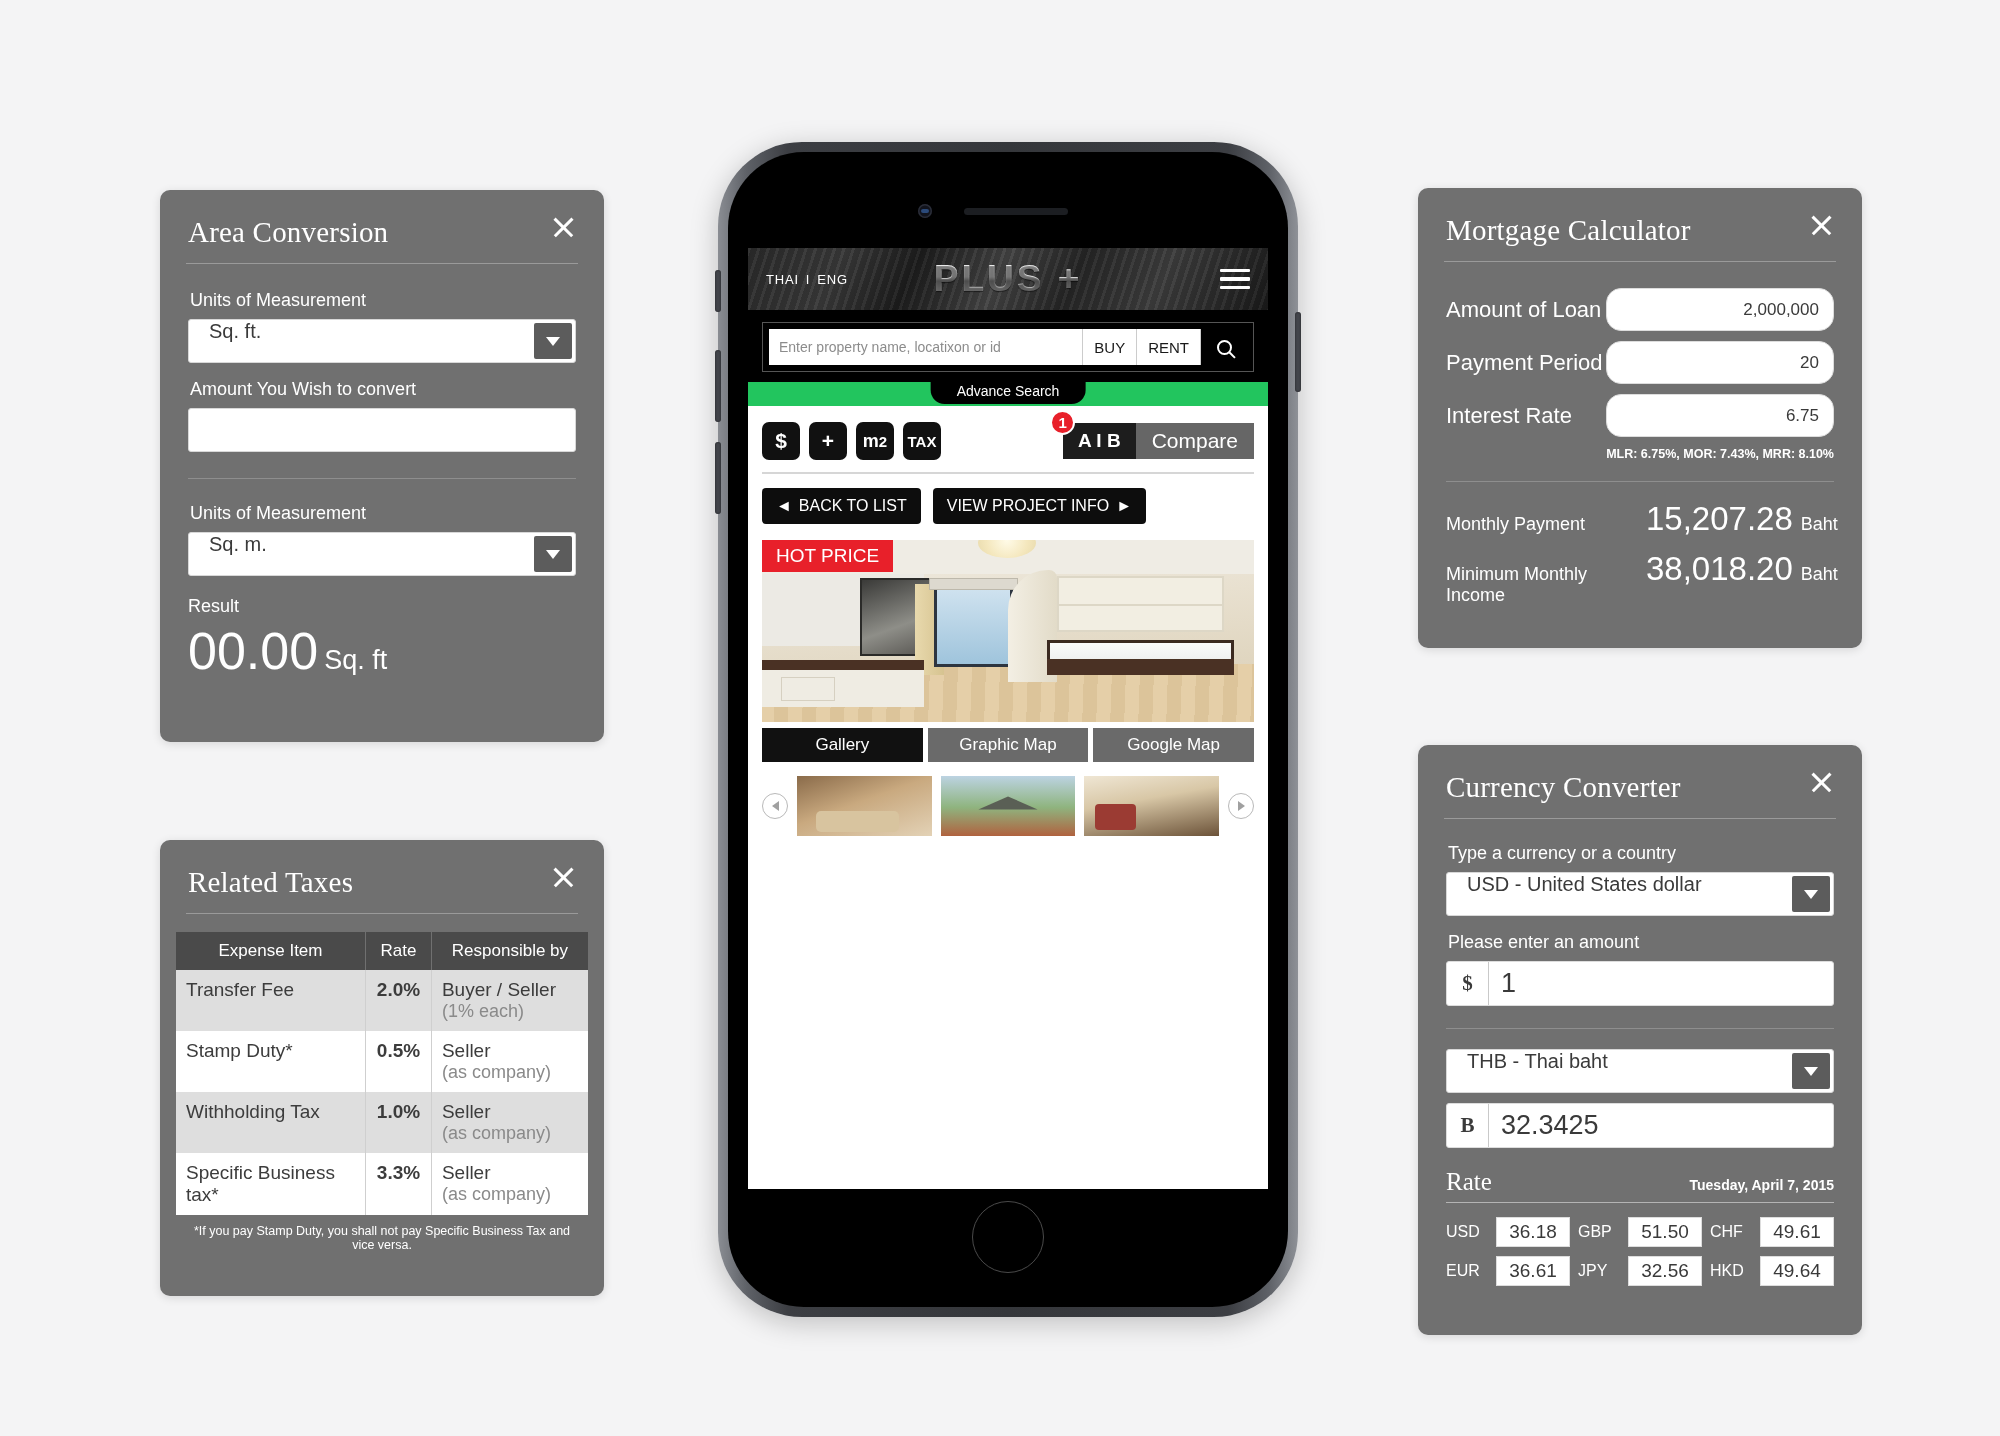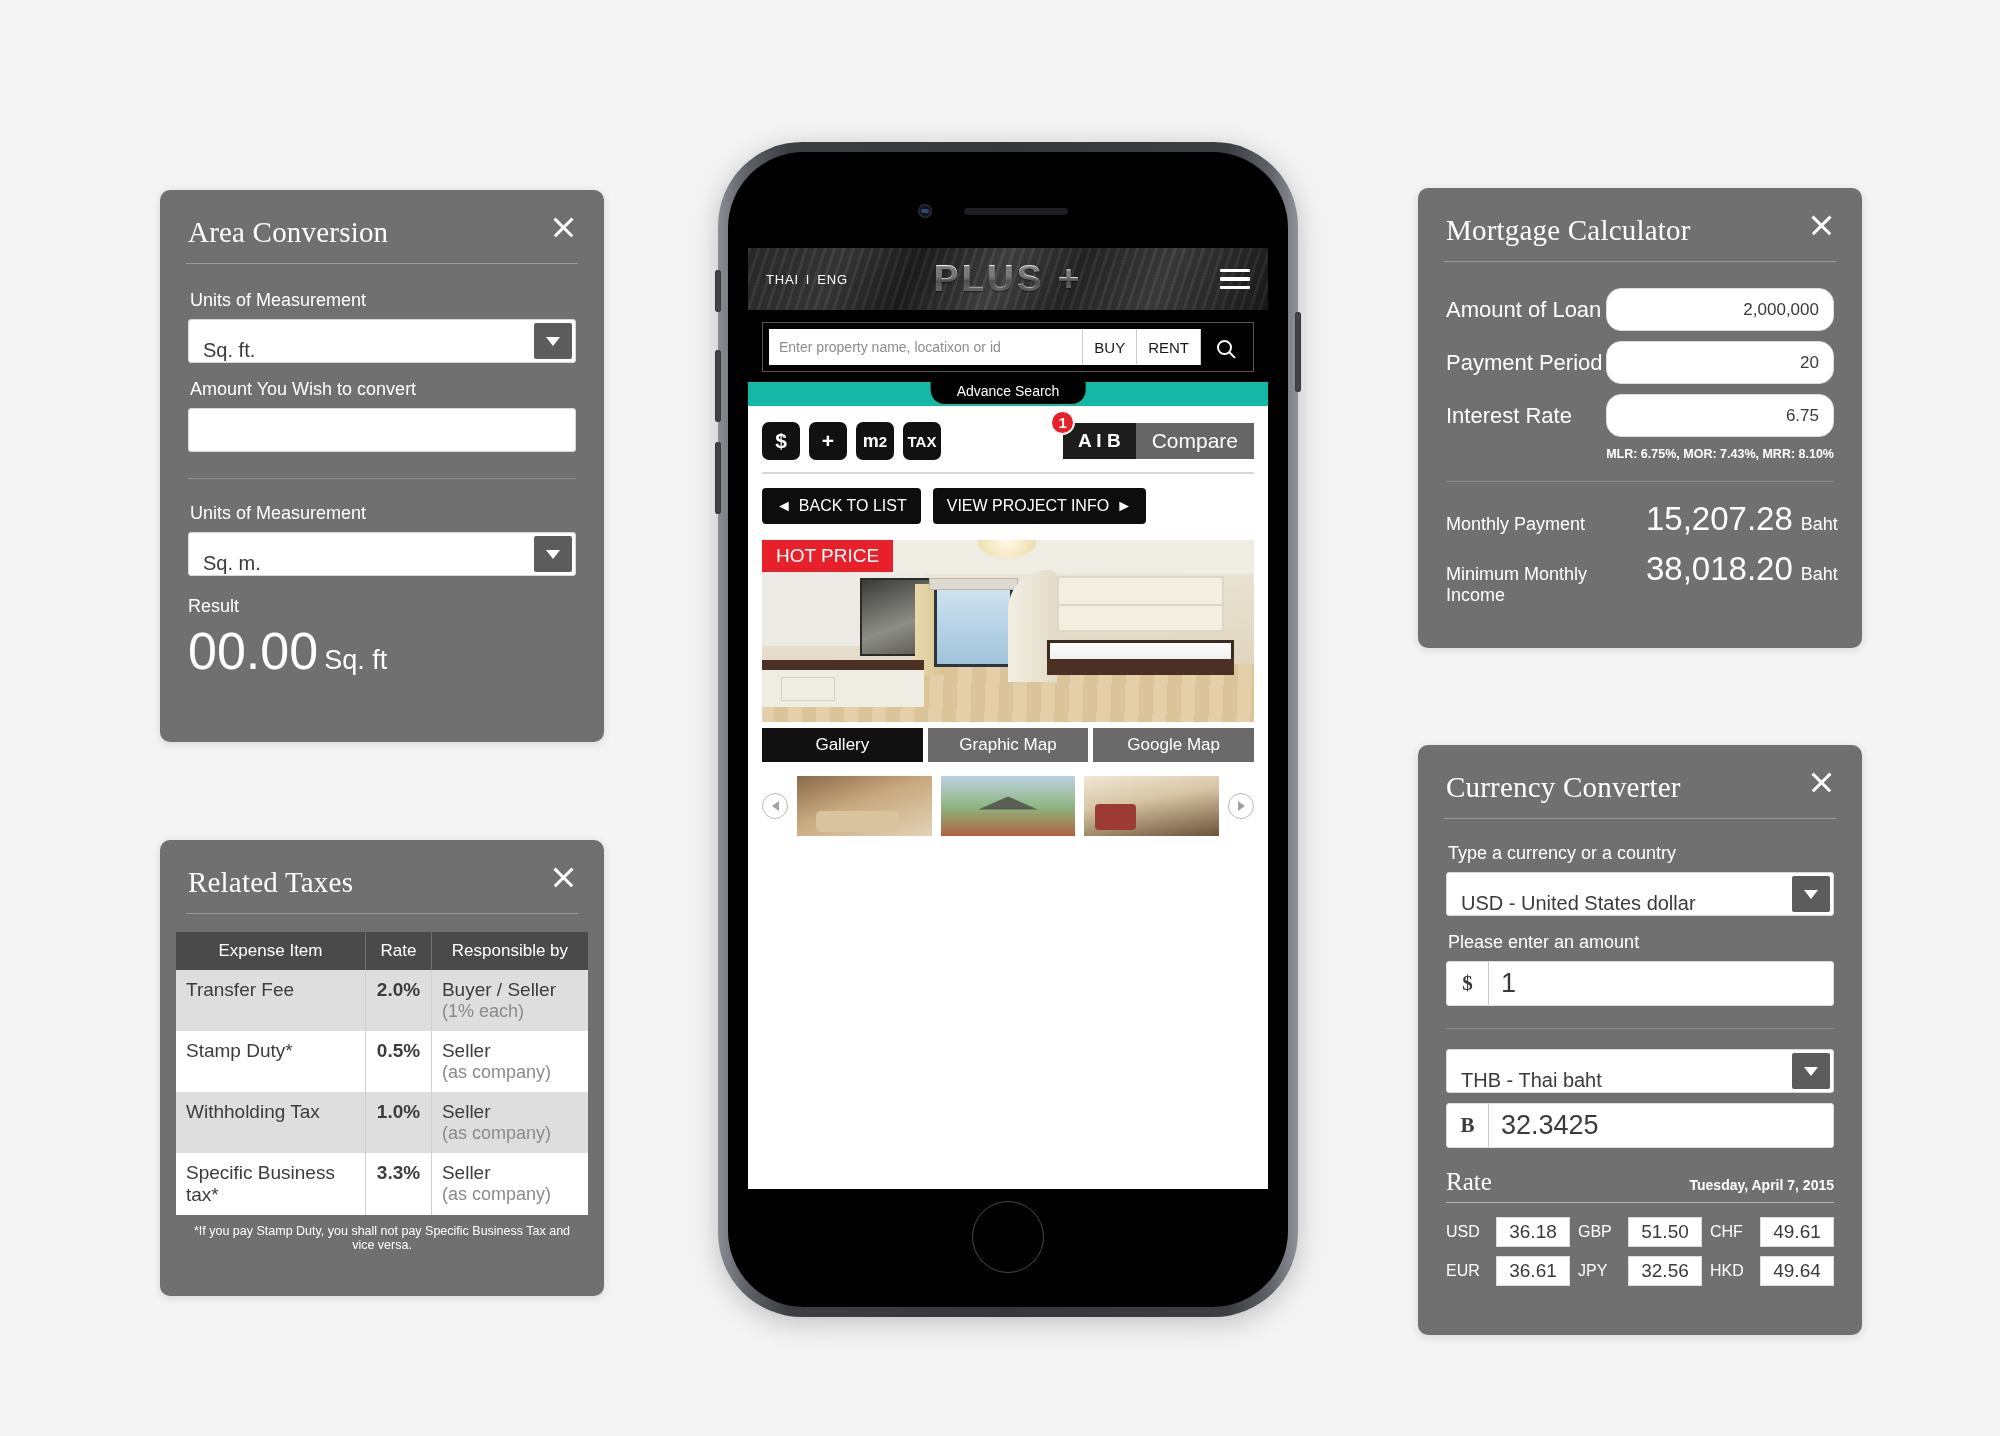--- a/index.html
+++ b/index.html
@@ -51,24 +51,24 @@
   .txt-input {
     background: #fff; border: 1px solid #d8d8d8;
     height: 44px; border-radius: 3px;
     display: flex; align-items: center;
     font-size: 20px; color: #3a3a3a;
     padding: 0 12px;
   }
   .select-box {
     background: #fff; border: 1px solid #d8d8d8;
     height: 44px; border-radius: 3px;
-    display: flex; align-items: flex-end;
+    display: flex; align-items: flex-start;
     position: relative;
     font-size: 20px; color: #3a3a3a;
-    padding: 0 48px 0 14px;
+    padding: 0 48px 0 20px;
     cursor: pointer;
   }
   .select-arrow {
     position: absolute; right: 3px; top: 3px;
     width: 38px; height: 36px;
     background: #5c5c5c;
     border-radius: 2px;
     display: flex; align-items: center; justify-content: center;
   }
   .select-arrow i {
@@ -222,21 +222,21 @@
     background:#fff; color:#1a1a1a; font-size:15px; padding: 0 11px;
     display:flex; align-items:center; border-right:1px solid #ccc; cursor:pointer;
   }
   .sb-search {
     background:#000; width: 46px; display:flex; align-items:center; justify-content:center;
     border:none; cursor:pointer;
   }
   .mag { width:15px; height:15px; border:2.4px solid #fff; border-radius:50%; position:relative; display:block; }
   .mag:after { content:""; position:absolute; right:-6px; bottom:-4px; width:8px; height:2.4px; background:#fff; transform:rotate(45deg); }
 
-  .advance-tab-row { background:#14b8a6; position:relative; height: 24px; }
+  .advance-tab-row { background:#22c55e; position:relative; height: 24px; }
   .advance-tab {
     position:absolute; left:50%; transform:translateX(-50%); top:-1px;
     background:#000; color:#fff; font-size:14px;
     padding: 2px 26px 5px; cursor:pointer;
     border-bottom-left-radius: 14px; border-bottom-right-radius: 14px;
   }
 
   .tool-row { display:flex; align-items:center; padding: 16px 14px 0; gap: 9px; }
   .tool-ico {
     width: 38px; height: 38px; background:#111; border-radius:7px;

